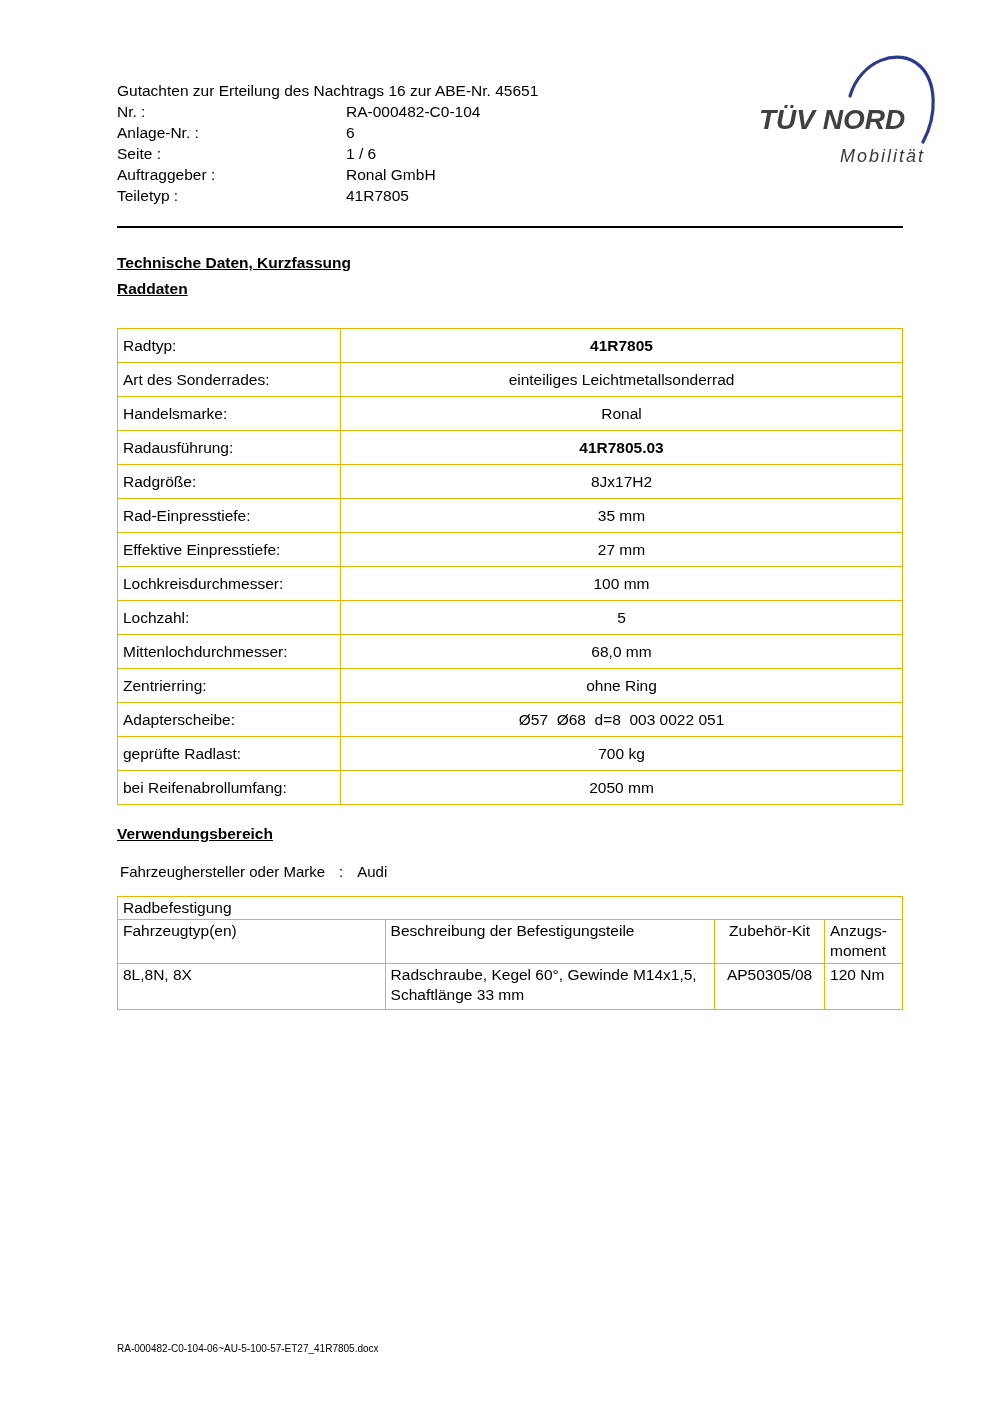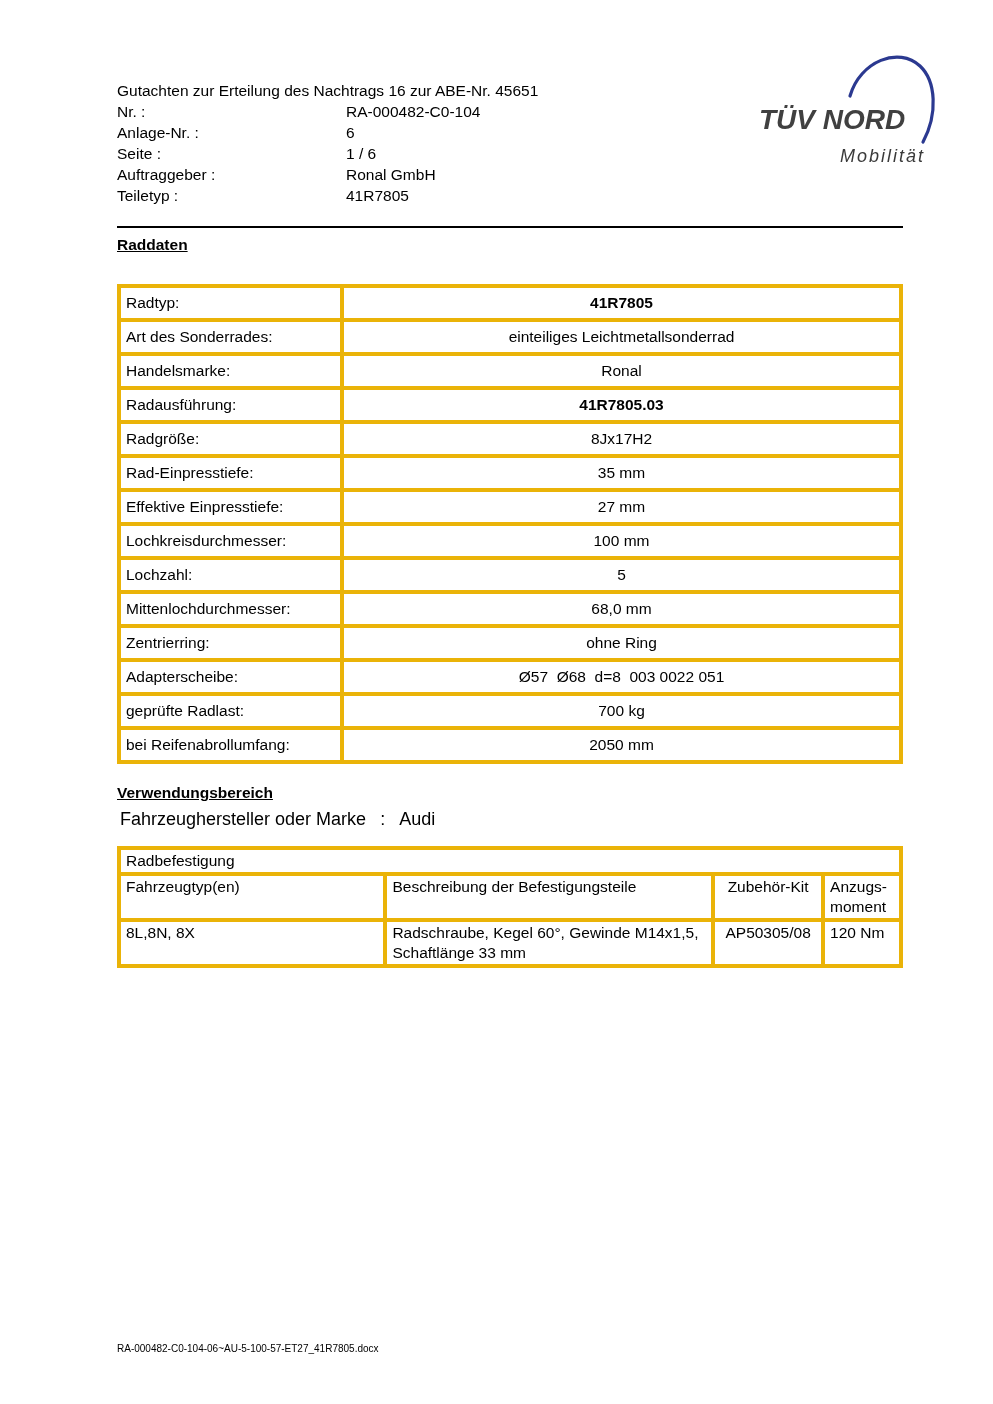--- a/index.html
+++ b/index.html
@@ -29,29 +29,29 @@
     position:absolute; right:16px; top:94px; font-size:18px; font-style:italic;
     color:#3a3a3a; letter-spacing:2px;
   }
 
   .heading { font-size:15.5px; font-weight:bold; text-decoration:underline; }
   .h-tech { margin-top:26px; }
   .h-rad  { margin-top:8px; }
   .h-verw { margin-top:20px; }
 
   table { border-collapse:collapse; font-size:15.5px; width:786px; }
-  td { border:4px solid #eab308; padding:0 5px; }
+  td { border:1px solid #eab308; padding:0 5px; }
 
   .t1 { margin-top:30px; }
   .t1 td { height:34px; }
   .t1 .lbl { width:223px; text-align:left; }
   .t1 .val { text-align:center; white-space:pre-wrap; }
   .bold { font-weight:bold; }
 
-  .hersteller { margin-top:7px; font-size:18px; padding-left:3px; }
+  .hersteller { margin-top:20px; font-size:15px; padding-left:3px; }
   .hersteller .sep { margin:0 14px 0 14px; }
 
   .t2 { margin-top:16px; }
   .t2 td { vertical-align:top; padding:1px 5px; line-height:20px; }
   .t2 .title-row td { height:23px; }
   .t2 .head td { height:44px; }
   .t2 .data td { height:46px; }
   .t2 .c1 { width:268px; }
   .t2 .c2 { width:330px; }
   .t2 .c3 { width:110px;text-align:center; }
@@ -93,20 +93,21 @@
         <span>Ronal GmbH</span>
       </div>
       <div class="hfield">
         <span class="hlabel">Teiletyp :</span>
         <span>41R7805</span>
       </div>
     </div>
 
     <div class="rule"></div>
 
+    <div class="heading h-tech">Technische Daten, Kurzfassung</div>
     <div class="heading h-rad">Raddaten</div>
 
     <table class="t1">
       <tbody>
         <tr>
           <td class="lbl">Radtyp:</td>
           <td class="val bold">41R7805</td>
         </tr>
         <tr>
           <td class="lbl">Art des Sonderrades:</td>

